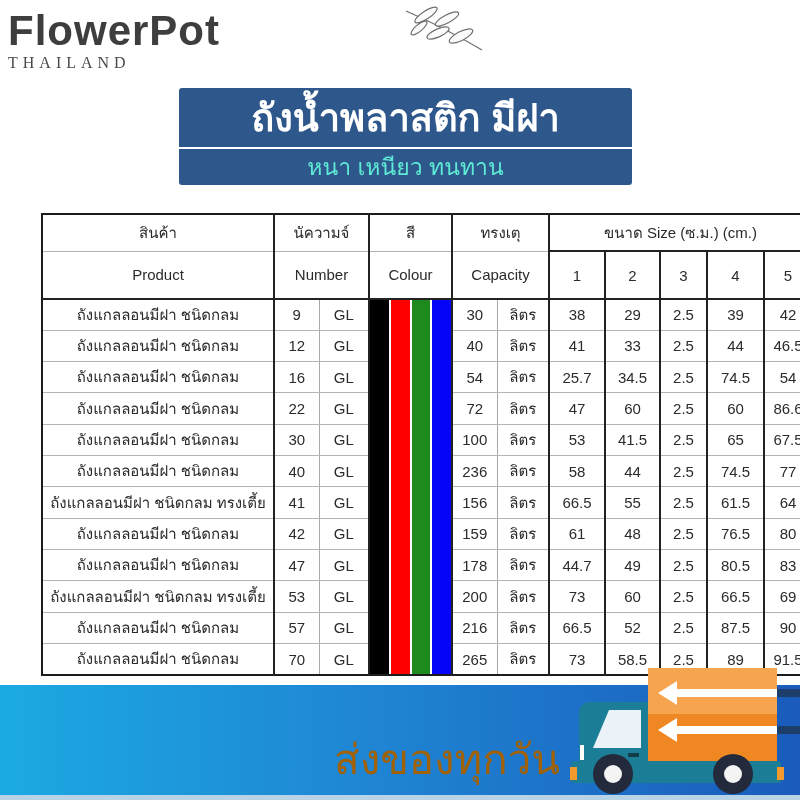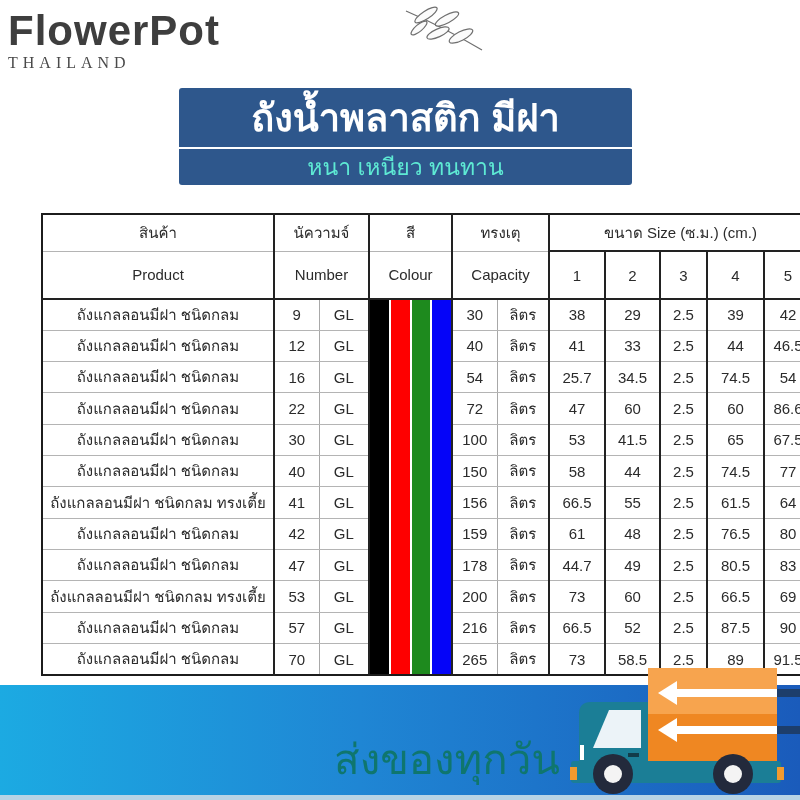--- a/index.html
+++ b/index.html
@@ -36,21 +36,21 @@
   .v-minor { border-right:1px solid #a8a8a8; }
   .colour-cell { padding:0 !important; }
   .strips { display:flex; gap:2px; height:374px; background:#ffffff; }
   .strip { flex:1; }
 
   
   .footer-band { position:absolute; left:0; top:685px; width:800px; height:110px;
                  background:linear-gradient(90deg,#1caae2 0%,#1f86d4 45%,#1a5bbb 100%); }
   .footer-strip { position:absolute; left:0; top:795px; width:800px; height:5px; background:#b7d3e5; }
   .footer-text { position:absolute; left:0; top:726px; width:560px; text-align:right;
-                 color:#0f766e; font-size:42px; font-weight:500; }
+                 color:#a16207; font-size:42px; font-weight:500; }
   .truck-svg { position:absolute; left:565px; top:658px; }
 </style>
 </head>
 <body>
 
 <div class="canvas">
 
   <div class="logo">
     <svg class="leaf-svg" width="86" height="46" viewBox="0 0 86 46">
       <g fill="#fbfbfb" stroke="#6f6f6f" stroke-width="1.2">
@@ -172,21 +172,21 @@
           <td class="v-major">53</td>
           <td class="v-major">41.5</td>
           <td class="v-major">2.5</td>
           <td class="v-major">65</td>
           <td class="">67.5</td>
         </tr>
         <tr>
           <td class="v-major">ถังแกลลอนมีฝา ชนิดกลม</td>
           <td class="v-minor">40</td>
           <td class="v-major">GL</td>
-          <td class="v-minor">150</td>
+          <td class="v-minor">236</td>
           <td class="v-major">ลิตร</td>
           <td class="v-major">58</td>
           <td class="v-major">44</td>
           <td class="v-major">2.5</td>
           <td class="v-major">74.5</td>
           <td class="">77</td>
         </tr>
         <tr>
           <td class="v-major">ถังแกลลอนมีฝา ชนิดกลม ทรงเตี้ย</td>
           <td class="v-minor">41</td>

